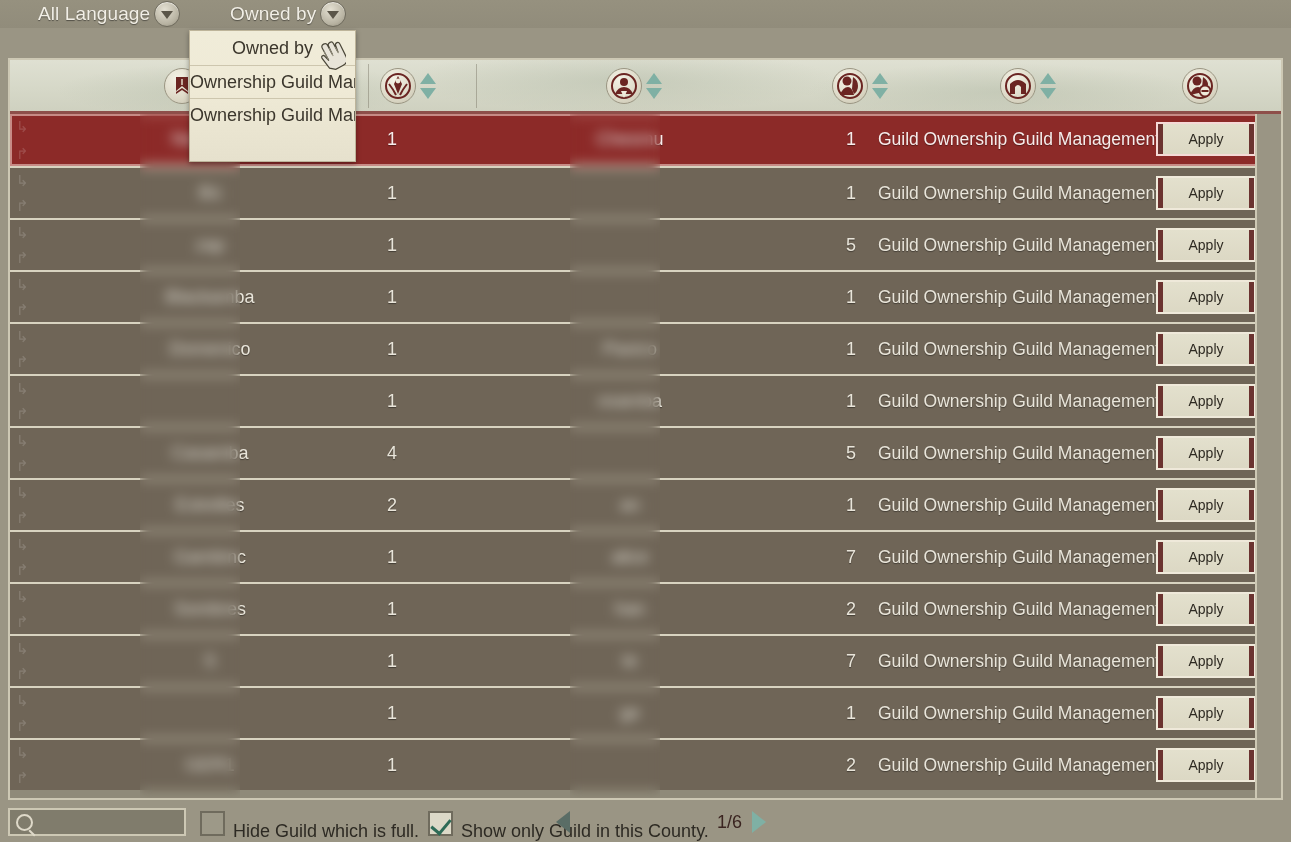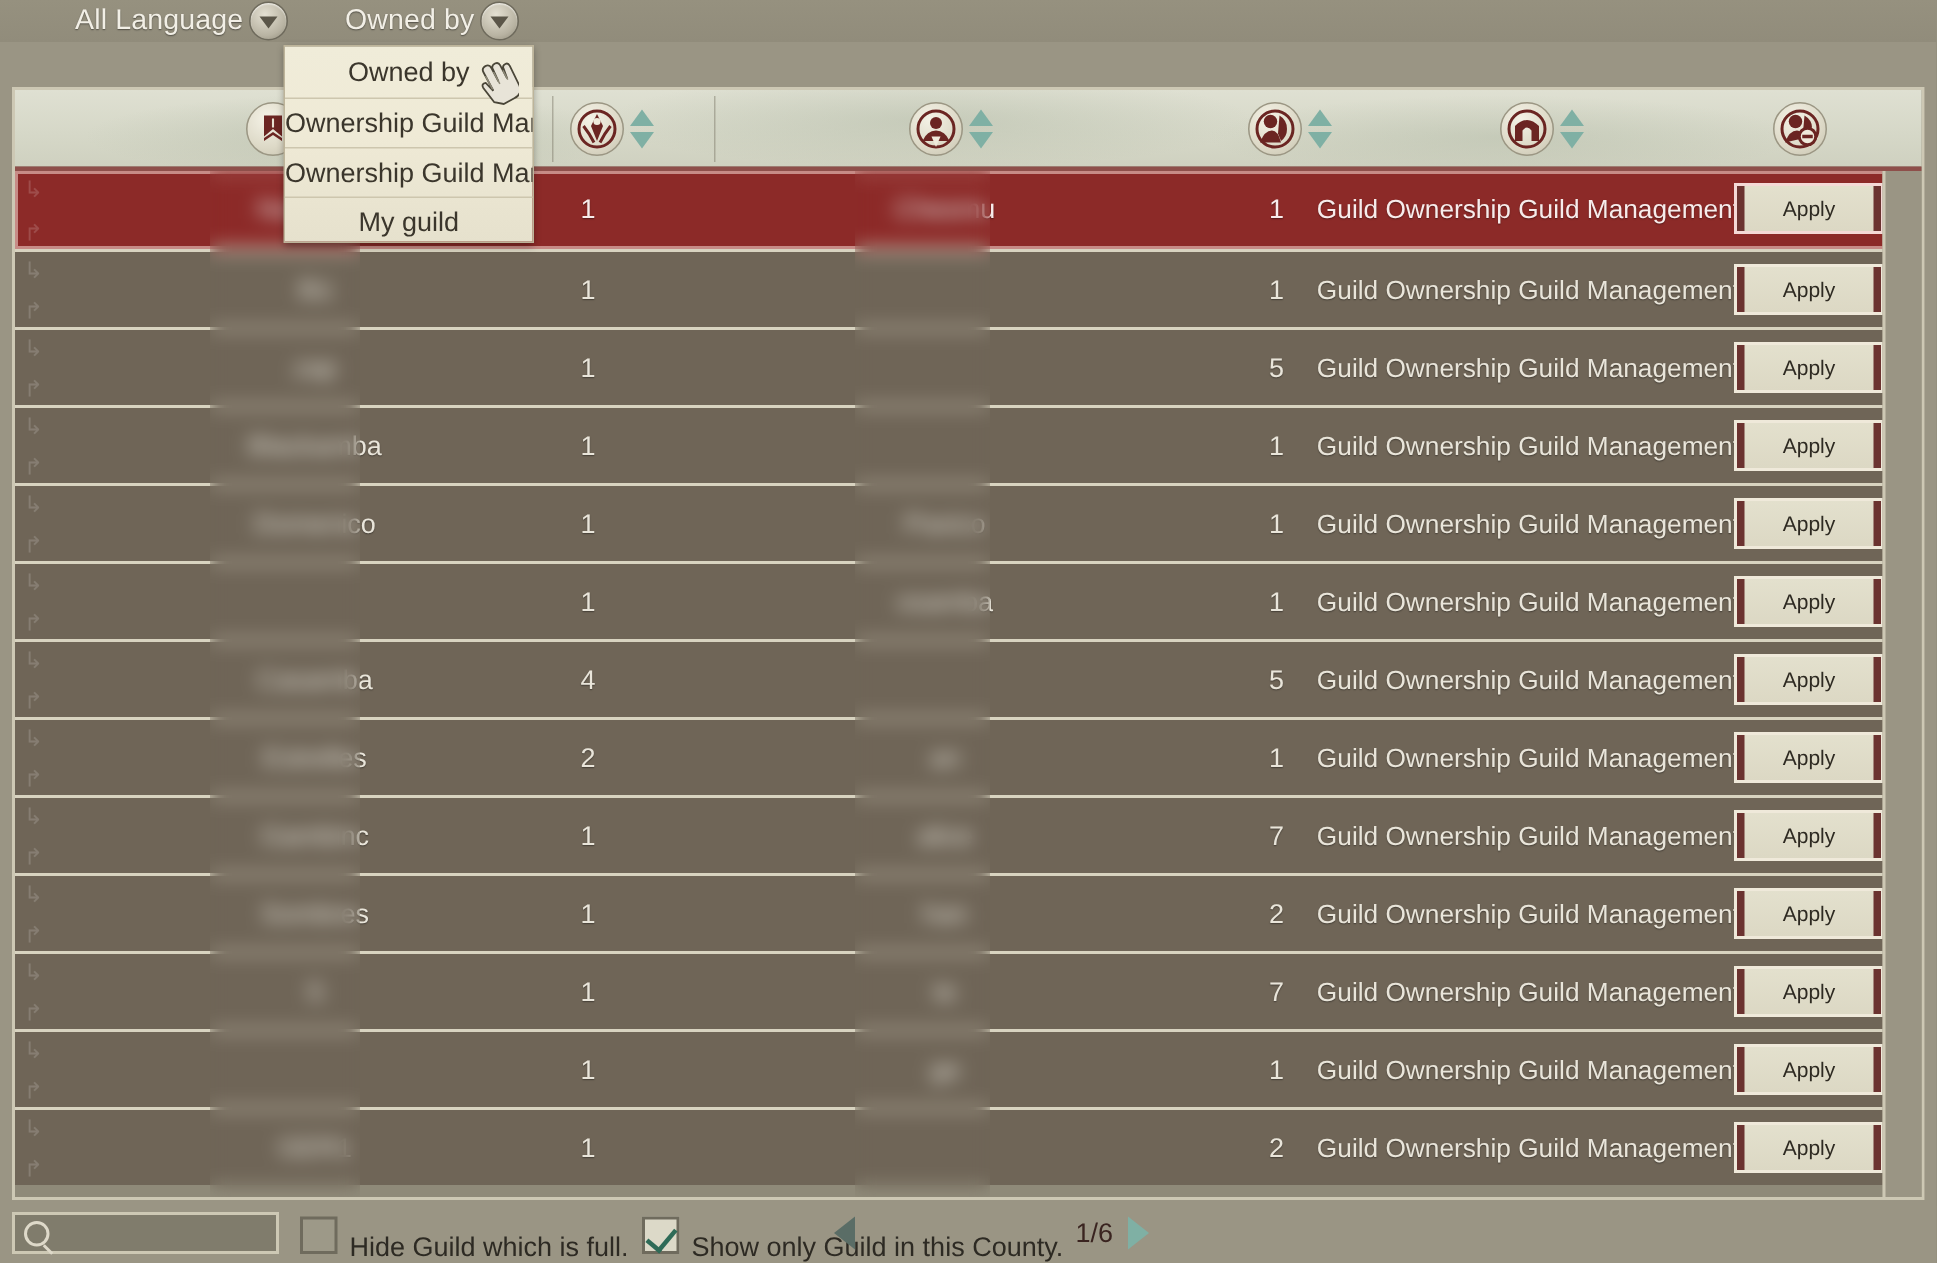--- a/index.html
+++ b/index.html
@@ -220,36 +220,35 @@
   .pgarrow-l { border-right: 14px solid #5a6d66; }
   .pgarrow-r { border-left: 14px solid #7fb0a4; }
   .pgtext { font-size: 18px; color: #3a2420; }
   #pager .spacer { width: 127px; }
 </style>
 </head>
 <body>
 
 <div id="topbar">
 
-  <div class="filter-group" style="left:38px;margin-left:12px;">
+  <div class="filter-group" style="left:38px;">
     <span class="filter-label">All Language</span>
     <span class="dd-arrow"></span>
   </div>
 
   <div class="filter-group" style="left:230px;">
     <span class="filter-label">Owned by</span>
     <span class="dd-arrow"></span>
   </div>
 </div>
 
 <div id="dropdown">
   <div class="dd-item first">Owned by</div>
   <div class="dd-item">Ownership Guild Manag</div>
   <div class="dd-item">Ownership Guild Man</div>
-  <div class="dd-item">My guild</div>
 </div>
 
 <svg id="cursor" viewBox="0 0 30 32">
   <g transform="rotate(-28 15 16)">
     <path d="M8 26 L6 14 Q6 11 9 12 L11 19 L11 5 Q11 2 14 2 Q17 2 17 5 L17 15
              L17.5 6 Q17.5 3.5 20.5 3.5 Q23 3.5 23 6 L23 16 L24 9
              Q24 7 26.5 7 Q28.5 7 28.5 9.5 L28 24 Q27.5 30 21 30 L13 30 Z" fill="#e8e4d8" stroke="#4a4638" stroke-width="1.2"></path>
     <path d="M11 8 L11 18 M17 8 L17 17 M23 10 L23 17" stroke="#8e8a78" stroke-width="1"></path>
   </g>
 </svg>

